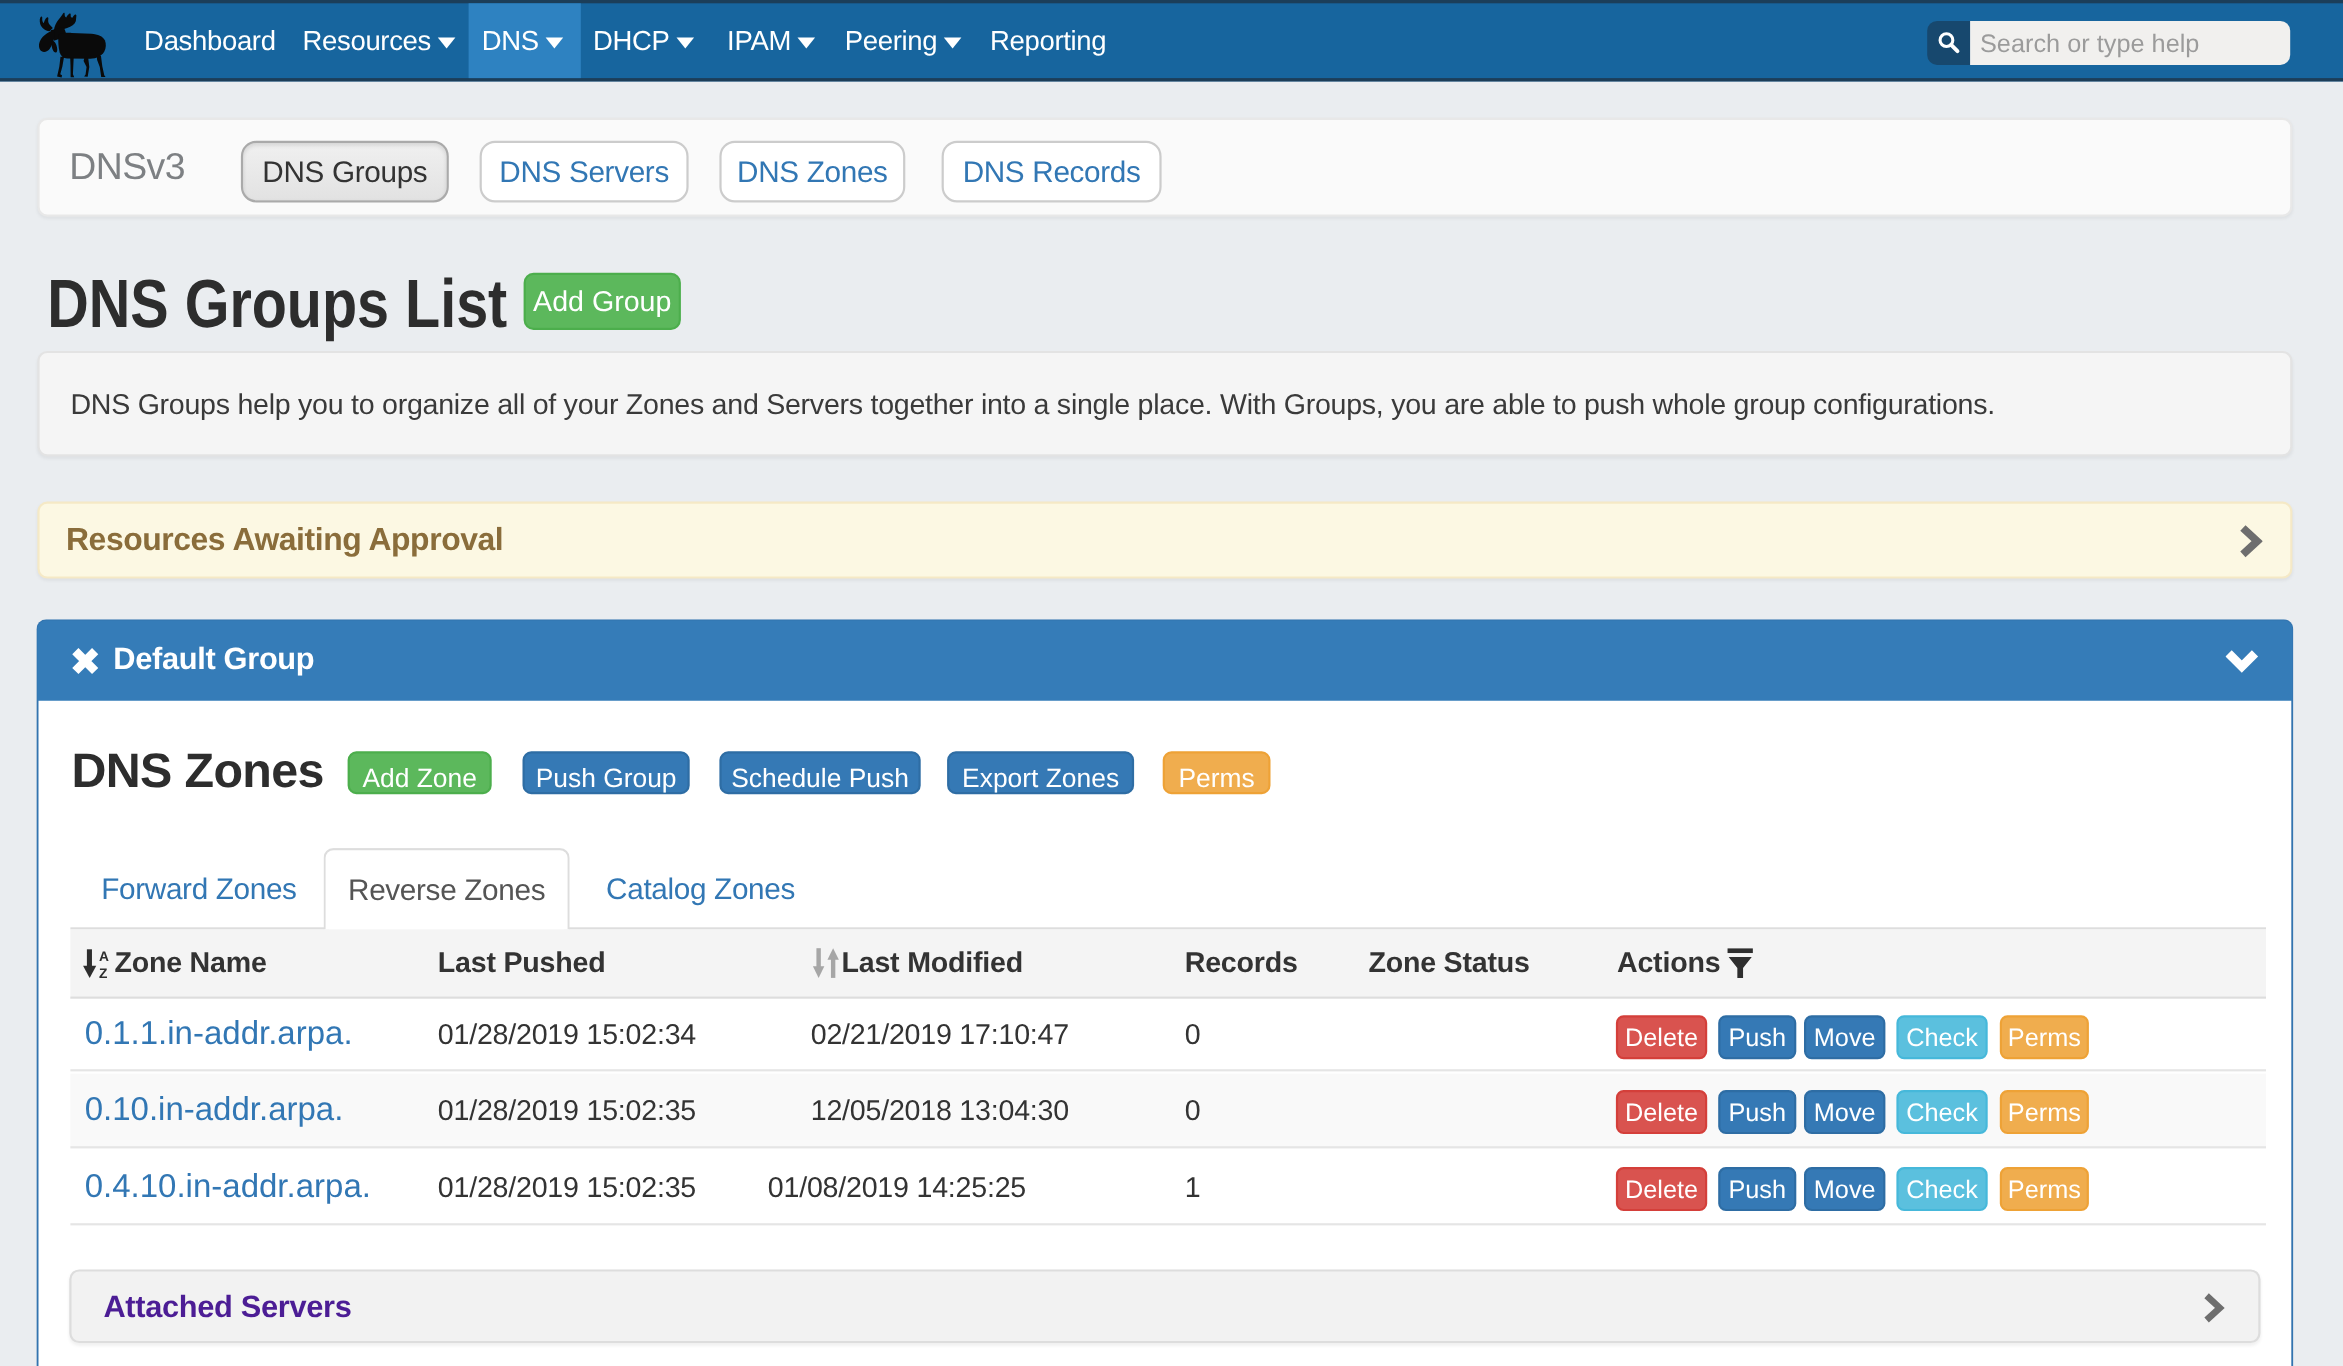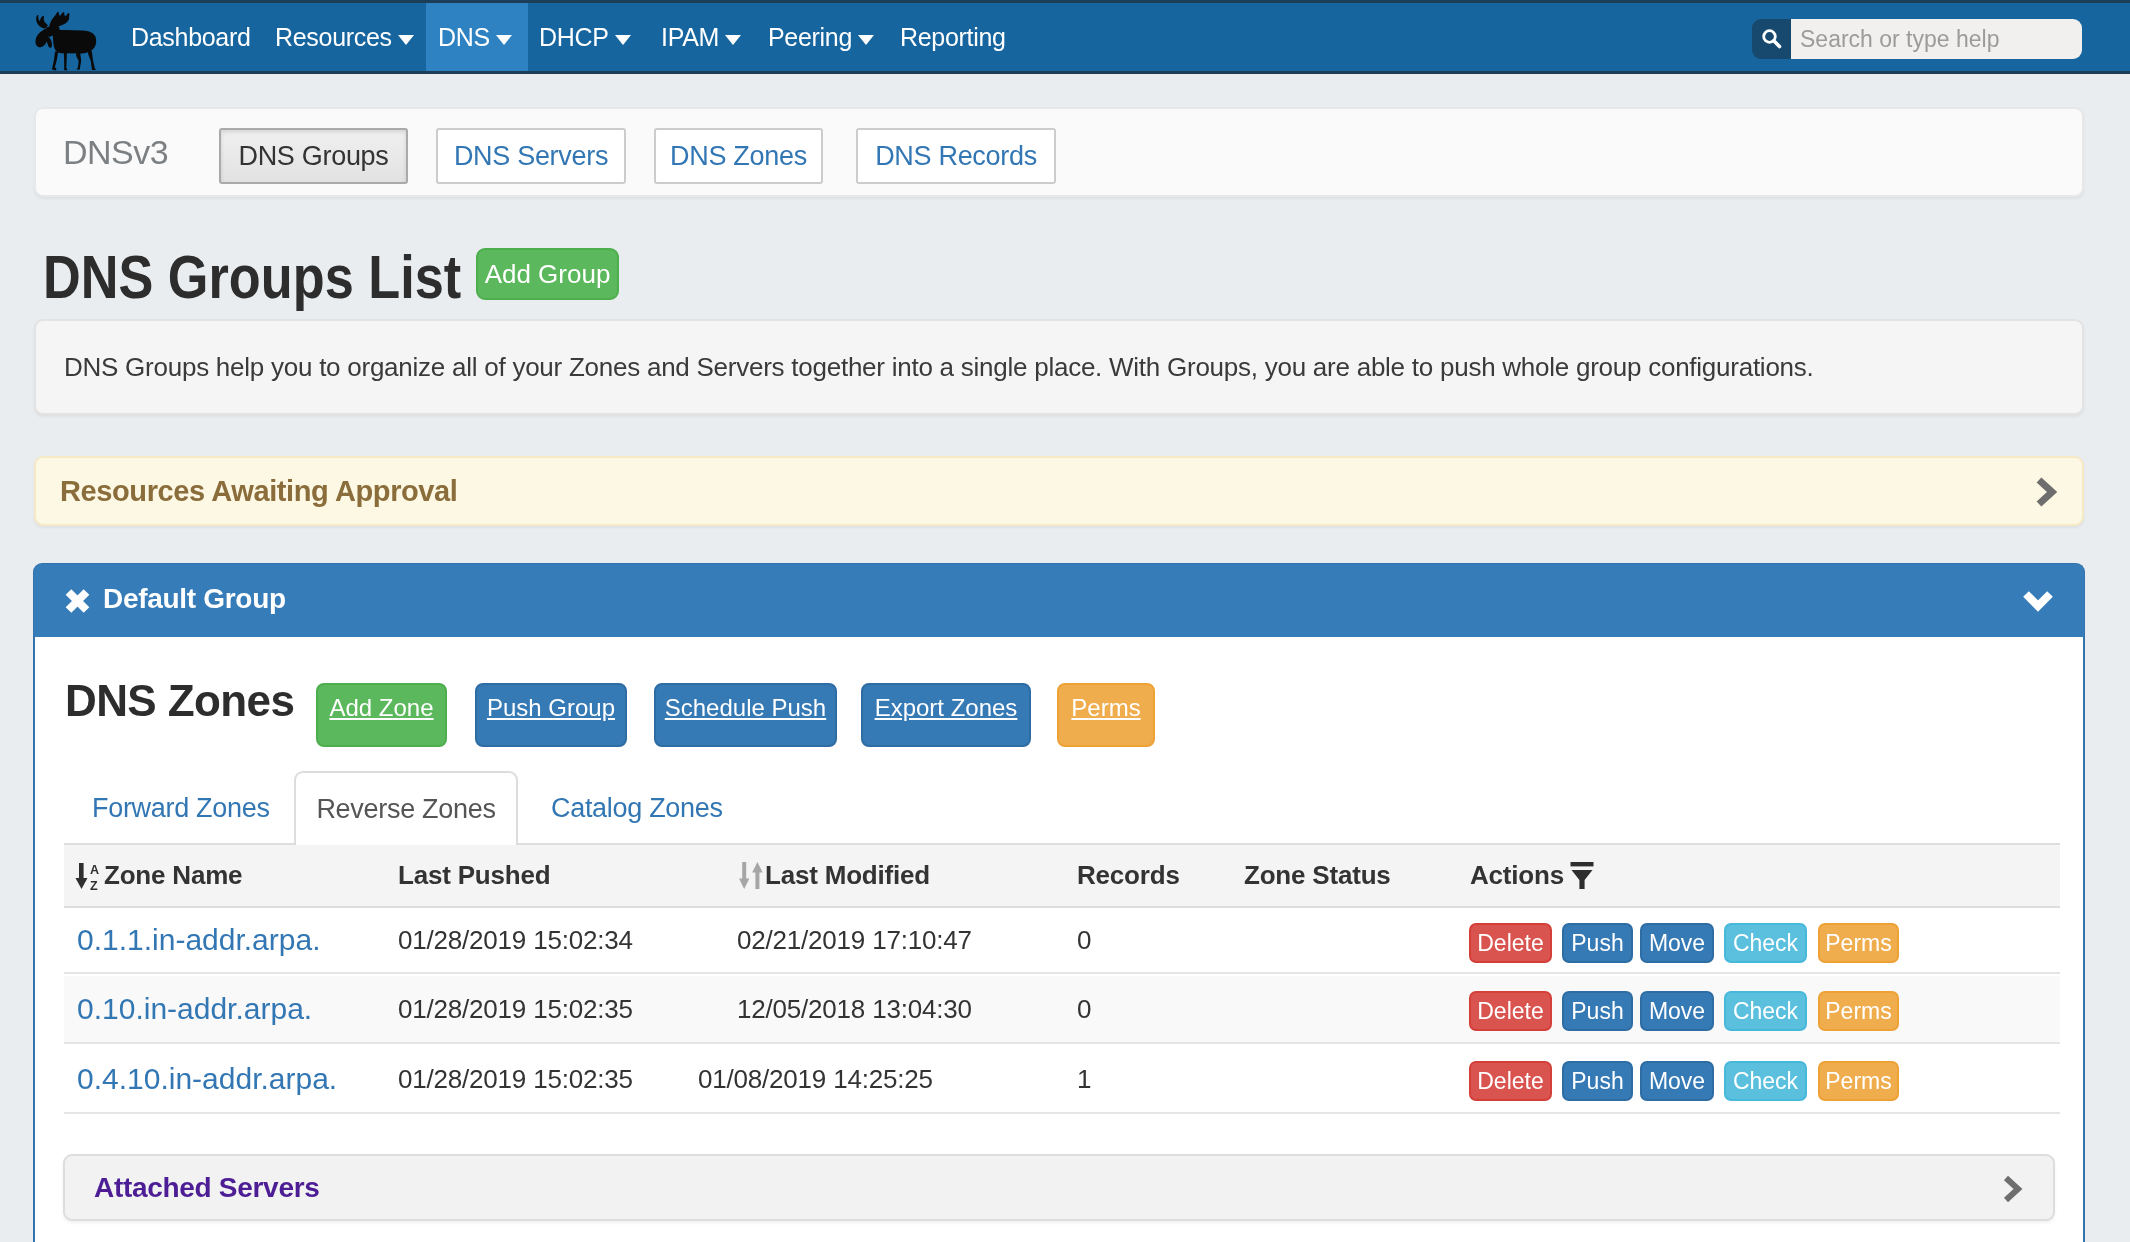--- a/index.html
+++ b/index.html
@@ -14,21 +14,21 @@
 .caret { display:inline-block; width:0; height:0; border-left:8px solid transparent; border-right:8px solid transparent; border-top:10px solid #fff; vertical-align:middle; margin-left:6px; margin-top:2px; }
 
 
 #searchwrap { position:absolute; top:16px; left:1752px; width:330px; height:40px; }
 #searchicon { position:absolute; left:0; top:0; width:39px; height:40px; background:#17486e; border-radius:9px 0 0 9px; }
 #searchinput { position:absolute; left:39px; top:0; width:291px; height:40px; background:#f1f0ee; border-radius:0 9px 9px 0; color:#9b9b9b; font-size:23px; line-height:41px; padding-left:9px; white-space:nowrap; overflow:hidden; }
 
 
 #dnsv3bar { position:absolute; left:34px; top:107px; width:2050px; height:90px; background:#fafafa; border:2px solid #e8e8e8; border-radius:9px; box-shadow:0 2px 3px rgba(0,0,0,0.05); }
 #dnsv3bar .lbl { position:absolute; left:27px; top:0; height:86px; line-height:86px; font-size:34px; color:#7d8083; letter-spacing:-0.5px; }
-.tabbtn { position:absolute; top:19px; height:56px; border-radius:3px; font-size:27px; text-align:center; white-space:nowrap; letter-spacing:-0.3px; }
+.tabbtn { position:absolute; top:19px; height:56px; border-radius:14px; font-size:27px; text-align:center; white-space:nowrap; letter-spacing:-0.3px; }
 .tabbtn.plain { background:#fff; border:2px solid #ccc; color:#3277b4; }
 .tabbtn.active { background:linear-gradient(#f0f0f0,#e2e2e2); border:2px solid #aaa; color:#333; box-shadow:inset 0 2px 4px rgba(0,0,0,0.12); }
 
 
 #pageheading { position:absolute; left:43px; top:241px; font-size:62px; font-weight:bold; color:#2d2d2d; transform:scaleX(0.843); transform-origin:left; white-space:nowrap; }
 #addgroup { position:absolute; left:476px; top:248px; width:143px; height:52px; background:#5cb85c; border:2px solid #4cae4c; border-radius:9px; color:#fff; font-size:26px; line-height:48px; text-align:center; white-space:nowrap; }
 
 
 #descbox { position:absolute; left:34px; top:319px; width:2050px; height:96px; background:#f5f5f5; border:2px solid #e3e3e3; border-radius:9px; box-shadow:0 2px 3px rgba(0,0,0,0.05); }
 #descbox span { position:absolute; left:28px; top:0; height:92px; line-height:92px; font-size:26px; color:#3a3a3a; white-space:nowrap; letter-spacing:-0.25px; }
@@ -38,21 +38,21 @@
 #warnbox .t { position:absolute; left:24px; top:0; height:80px; line-height:66px; font-size:29px; font-weight:bold; color:#8a6d3b; letter-spacing:-0.4px; }
 
 
 #panel { position:absolute; left:33px; top:563px; width:2052px; height:679px; background:#fff; border:2px solid #3374af; border-radius:9px 9px 0 0; border-bottom:none; }
 #panelhead { position:absolute; left:-1px; top:-1px; width:2050px; height:73px; background:#357cb8; border-radius:8px 8px 0 0; }
 #panelhead .x { position:absolute; left:31px; top:24px; }
 #panelhead .t { position:absolute; left:69px; top:0; height:73px; line-height:70px; color:#fff; font-size:28px; font-weight:bold; letter-spacing:-0.3px; }
 
 
 #dnszones-h { position:absolute; left:65px; top:676px; font-size:44px; font-weight:bold; color:#2d2d2d; letter-spacing:-0.6px; }
-.zbtn { position:absolute; height:64px; border-radius:8px; color:#fff; font-size:24px; text-align:center; line-height:45px; top:683px; white-space:nowrap;text-decoration:underline; }
+.zbtn { position:absolute; height:39px; border-radius:8px; color:#fff; font-size:24px; text-align:center; line-height:45px; top:683px; white-space:nowrap; }
 .zbtn.green { background:#5cb85c; border:2px solid #4cae4c; }
 .zbtn.blue { background:#3579b5; border:2px solid #2e6da4; }
 .zbtn.orange { background:#f0ad4e; border:2px solid #eea236; }
 
 
 #tabrow { position:absolute; left:64px; top:771px; width:1996px; height:74px; border-bottom:2px solid #ddd; }
 .tablink { position:absolute; top:0; height:74px; line-height:74px; font-size:27px; color:#3277b4; letter-spacing:-0.3px; }
 #activetab { position:absolute; left:294px; top:771px; width:224px; height:74px; background:#fff; border:2px solid #ddd; border-bottom:none; border-radius:9px 9px 0 0; text-align:center; line-height:72px; font-size:27px; color:#555; z-index:2; letter-spacing:-0.3px; }
 
 

